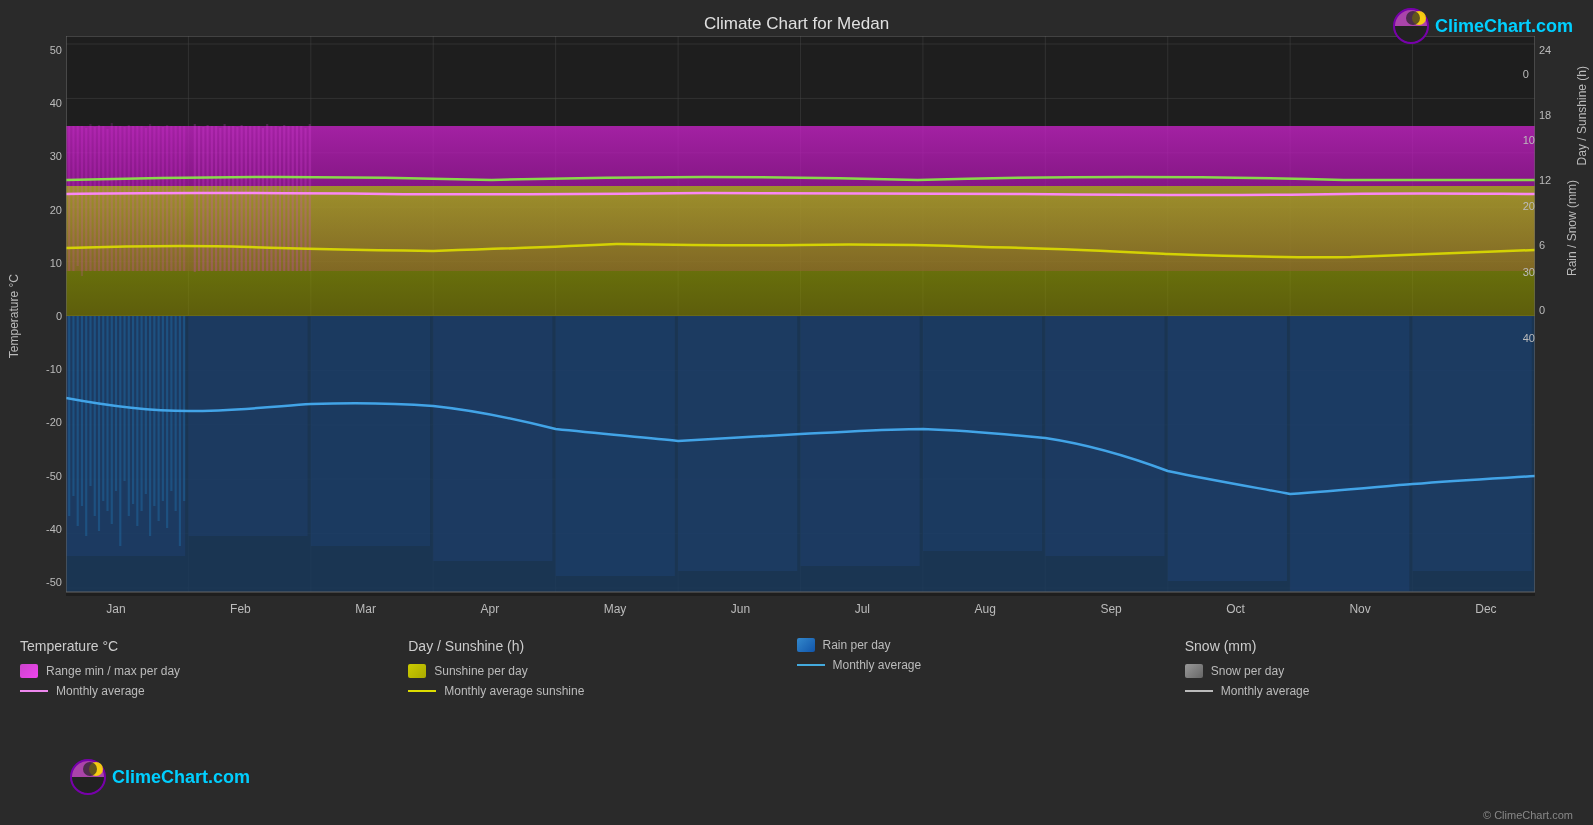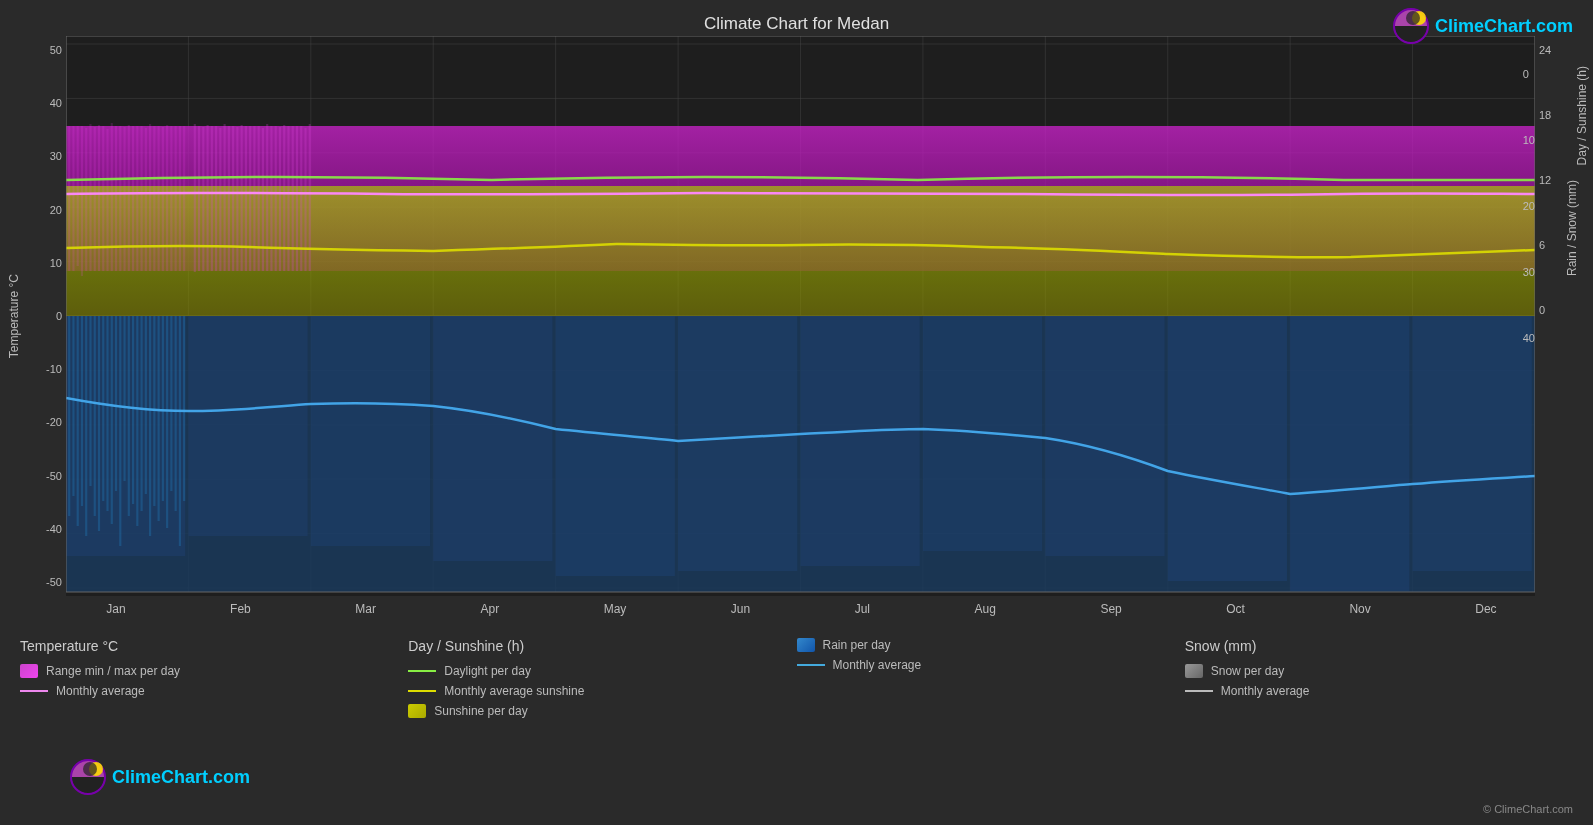--- a/index.html
+++ b/index.html
@@ -77,21 +77,21 @@
       display: inline-block;
       border-radius: 2px;
     }
     .legend-line {
       width: 28px;
       height: 2px;
       display: inline-block;
     }
     .copyright {
       position: absolute;
-      bottom: 10px;
+      bottom: 4px;
       right: 20px;
       font-size: 11px;
       color: #888;
     }
     .logo-top-right {
       position: absolute;
       top: 8px;
       right: 20px;
       display: flex;
       align-items: center;
@@ -376,30 +376,26 @@
       </div>
       <div class="legend-item">
         <span class="legend-line" style="background:#ee88ee; height:2px;"></span>
         <span>Monthly average</span>
       </div>
     </div>
 
     <div class="legend-col">
       <div class="legend-title">Day / Sunshine (h)</div>
       <div class="legend-item">
-        <span class="legend-line" style="background:#88ee44; height:2px;"></span>
-        <span>Daylight per day</span>
+        <span class="legend-swatch" style="background: linear-gradient(135deg, #cccc00, #aaaa00);"></span>
+        <span>Sunshine per day</span>
       </div>
       <div class="legend-item">
         <span class="legend-line" style="background:#dddd00; height:2px;"></span>
         <span>Monthly average sunshine</span>
-      </div>
-      <div class="legend-item">
-        <span class="legend-swatch" style="background: linear-gradient(135deg, #cccc00, #aaaa00);"></span>
-        <span>Sunshine per day</span>
       </div>
     </div>
 
     <div class="legend-col">
       <div class="legend-item">
         <span class="legend-swatch" style="background: linear-gradient(135deg, #3388cc, #1155aa);"></span>
         <span>Rain per day</span>
       </div>
       <div class="legend-item">
         <span class="legend-line" style="background:#44aadd; height:2px;"></span>

